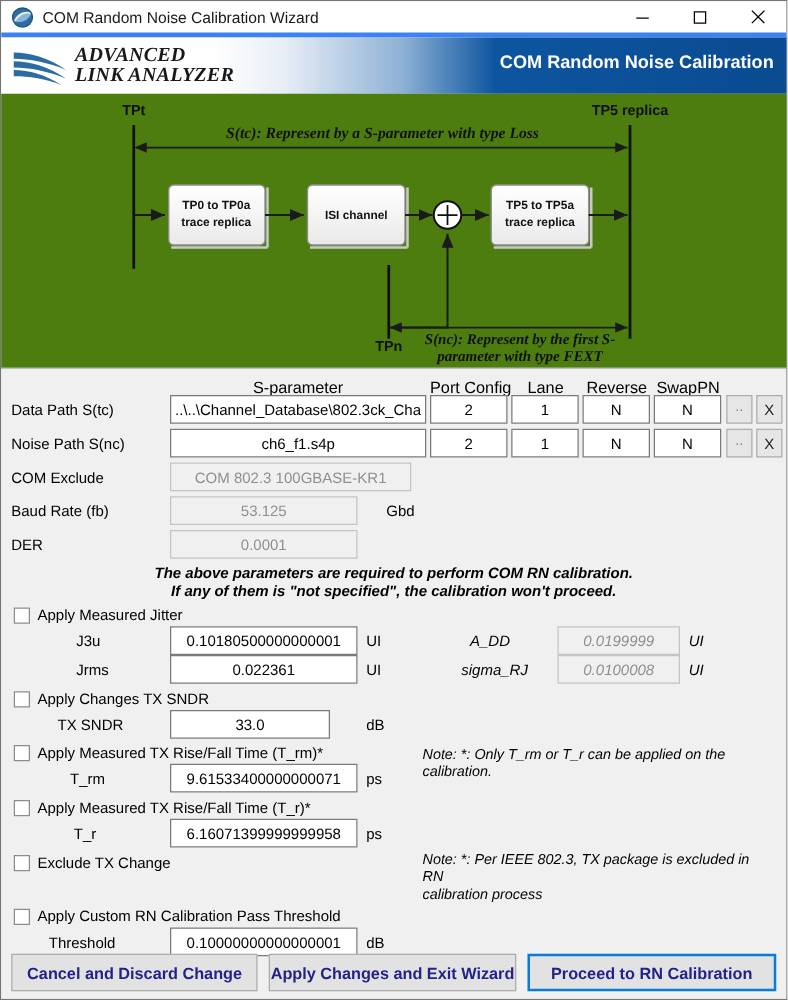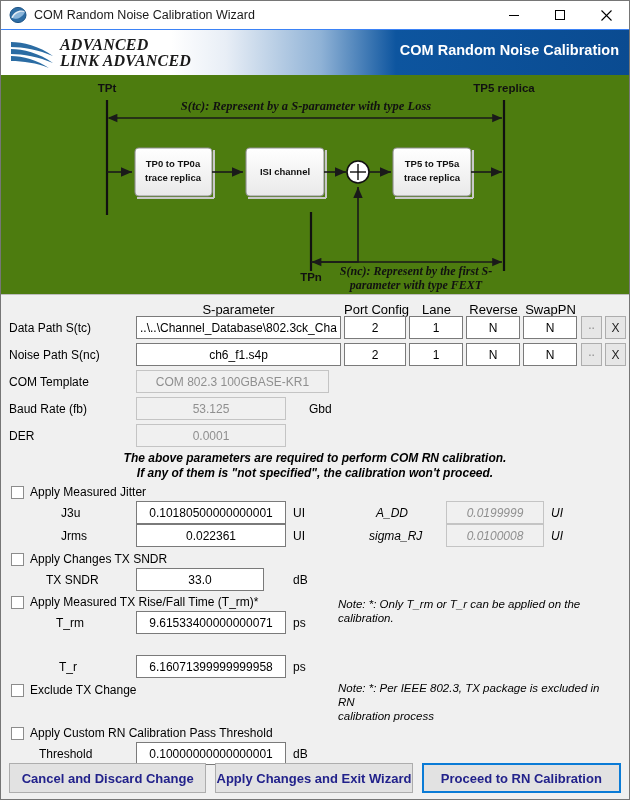--- a/index.html
+++ b/index.html
@@ -8,21 +8,21 @@
     width:630px; height:800px;
     font-family:"Liberation Sans", sans-serif;
     font-size:12px;
     background:#ffffff;
     overflow:hidden;
     color:#000;
   }
   .window { width:630px; height:800px; position:relative; border:1px solid #767676; background:#f0f0f0; display:flex; flex-direction:column; }
 
   
-  .titlebar { height:29px; background:#ffffff; display:flex; align-items:center; flex:none; border-bottom:1px solid #3b82f6; }
+  .titlebar { height:29px; background:#ffffff; display:flex; align-items:center; flex:none; border-bottom:4px solid #3b82f6; }
   .title-icon { width:18px; height:18px; margin-left:8px; margin-right:7px; flex:none; position:relative; }
   .title-icon svg { display:block; }
   .title-text { font-size:12.5px; color:#1a1a1a; flex:1; white-space:nowrap; overflow:hidden; }
   .winbtns { display:flex; height:29px; flex:none; }
   .winbtn { width:46px; height:29px; display:flex; align-items:center; justify-content:center; font-size:12px; color:#000; }
   .winbtn svg { display:block; }
 
   
   .banner { height:45px; flex:none; position:relative; overflow:hidden;
     background:linear-gradient(to right, #ffffff 0px, #ffffff 170px, #e8eef6 225px, #8fb2d6 320px, #0d559f 395px, #0a4b91 100%); }
@@ -106,21 +106,21 @@
     <div class="logo">
       <div class="logo-mark">
         <svg width="48" height="34" viewBox="0 0 48 34">
           <path d="M2 6 C14 6, 30 10, 44 20 C30 14, 14 11, 2 11 Z" fill="#2b6ca3"></path>
           <path d="M2 13 C14 13, 30 17, 44 27 C30 21, 14 18, 2 18 Z" fill="#2b6ca3"></path>
           <path d="M2 20 C14 20, 28 24, 40 32 C28 27, 14 25, 2 25 Z" fill="#2b6ca3"></path>
         </svg>
       </div>
       <div class="logo-text">
         <div>ADVANCED</div>
-        <div>LINK ADVANCED</div>
+        <div>LINK ANALYZER</div>
       </div>
     </div>
     <div class="banner-title">COM Random Noise Calibration</div>
   </div>
 
   <div class="diagram-wrap">
     <svg width="630" height="219" viewBox="0 0 630 219">
       <defs>
         <linearGradient id="boxg" x1="0" y1="0" x2="0" y2="1">
           <stop offset="0%" stop-color="#ffffff"></stop>
@@ -201,21 +201,21 @@
 
     <div class="abs lbl" style="left:8px; top:53px;">Noise Path S(nc)</div>
     <input class="tb" style="left: 135px; top: 48px; width: 205px;" value="ch6_f1.s4p">
     <input class="tb" style="left: 343px; top: 48px; width: 62px;" value="2">
     <input class="tb" style="left: 408px; top: 48px; width: 54px;" value="1">
     <input class="tb" style="left: 465px; top: 48px; width: 54px;" value="N">
     <input class="tb" style="left: 522px; top: 48px; width: 54px;" value="N">
     <div class="sbtn dots" style="left:580px; top:48px;">..</div>
     <div class="sbtn" style="left:604px; top:48px;">X</div>
 
-    <div class="abs lbl" style="left:8px; top:80px;">COM Template</div>
+    <div class="abs lbl" style="left:8px; top:80px;">COM Exclude</div>
     <input class="tb dis" style="left: 135px; top: 75px; width: 193px;" readonly="" value="COM 802.3 100GBASE-KR1">
 
     <div class="abs lbl" style="left:8px; top:107px;">Baud Rate (fb)</div>
     <input class="tb dis" style="left: 135px; top: 102px; width: 150px;" readonly="" value="53.125">
     <div class="unit" style="left:308px; top:107px;">Gbd</div>
 
     <div class="abs lbl" style="left:8px; top:134px;">DER</div>
     <input class="tb dis" style="left: 135px; top: 129px; width: 150px;" readonly="" value="0.0001">
 
     <div class="note-center" style="top:156px;">
@@ -255,20 +255,24 @@
     <div class="cbrow" style="left:10px; top:300px;">
       <span class="cbox"></span>
       <span class="cblabel">Apply Measured TX Rise/Fall Time (T_rm)*</span>
     </div>
     <div class="note-i" style="left:337px; top:302px; width:290px;">Note: *: Only T_rm or T_r can be applied on the calibration.</div>
 
     <div class="abs lbl" style="left:55px; top:321px;">T_rm</div>
     <input class="tb" style="left: 135px; top: 316px; width: 150px;" value="9.61533400000000071">
     <div class="unit" style="left:292px; top:321px;">ps</div>
 
+    <div class="cbrow" style="left:10px; top:344px;">
+      <span class="cbox"></span>
+      <span class="cblabel">Apply Measured TX Rise/Fall Time (T_r)*</span>
+    </div>
     <div class="abs lbl" style="left:58px; top:365px;">T_r</div>
     <input class="tb" style="left: 135px; top: 360px; width: 150px;" value="6.16071399999999958">
     <div class="unit" style="left:292px; top:365px;">ps</div>
 
     <div class="cbrow" style="left:10px; top:388px;">
       <span class="cbox"></span>
       <span class="cblabel">Exclude TX Change</span>
     </div>
     <div class="note-i" style="left:337px; top:386px; width:280px;">
       <div>Note: *: Per IEEE 802.3, TX package is excluded in RN</div>

